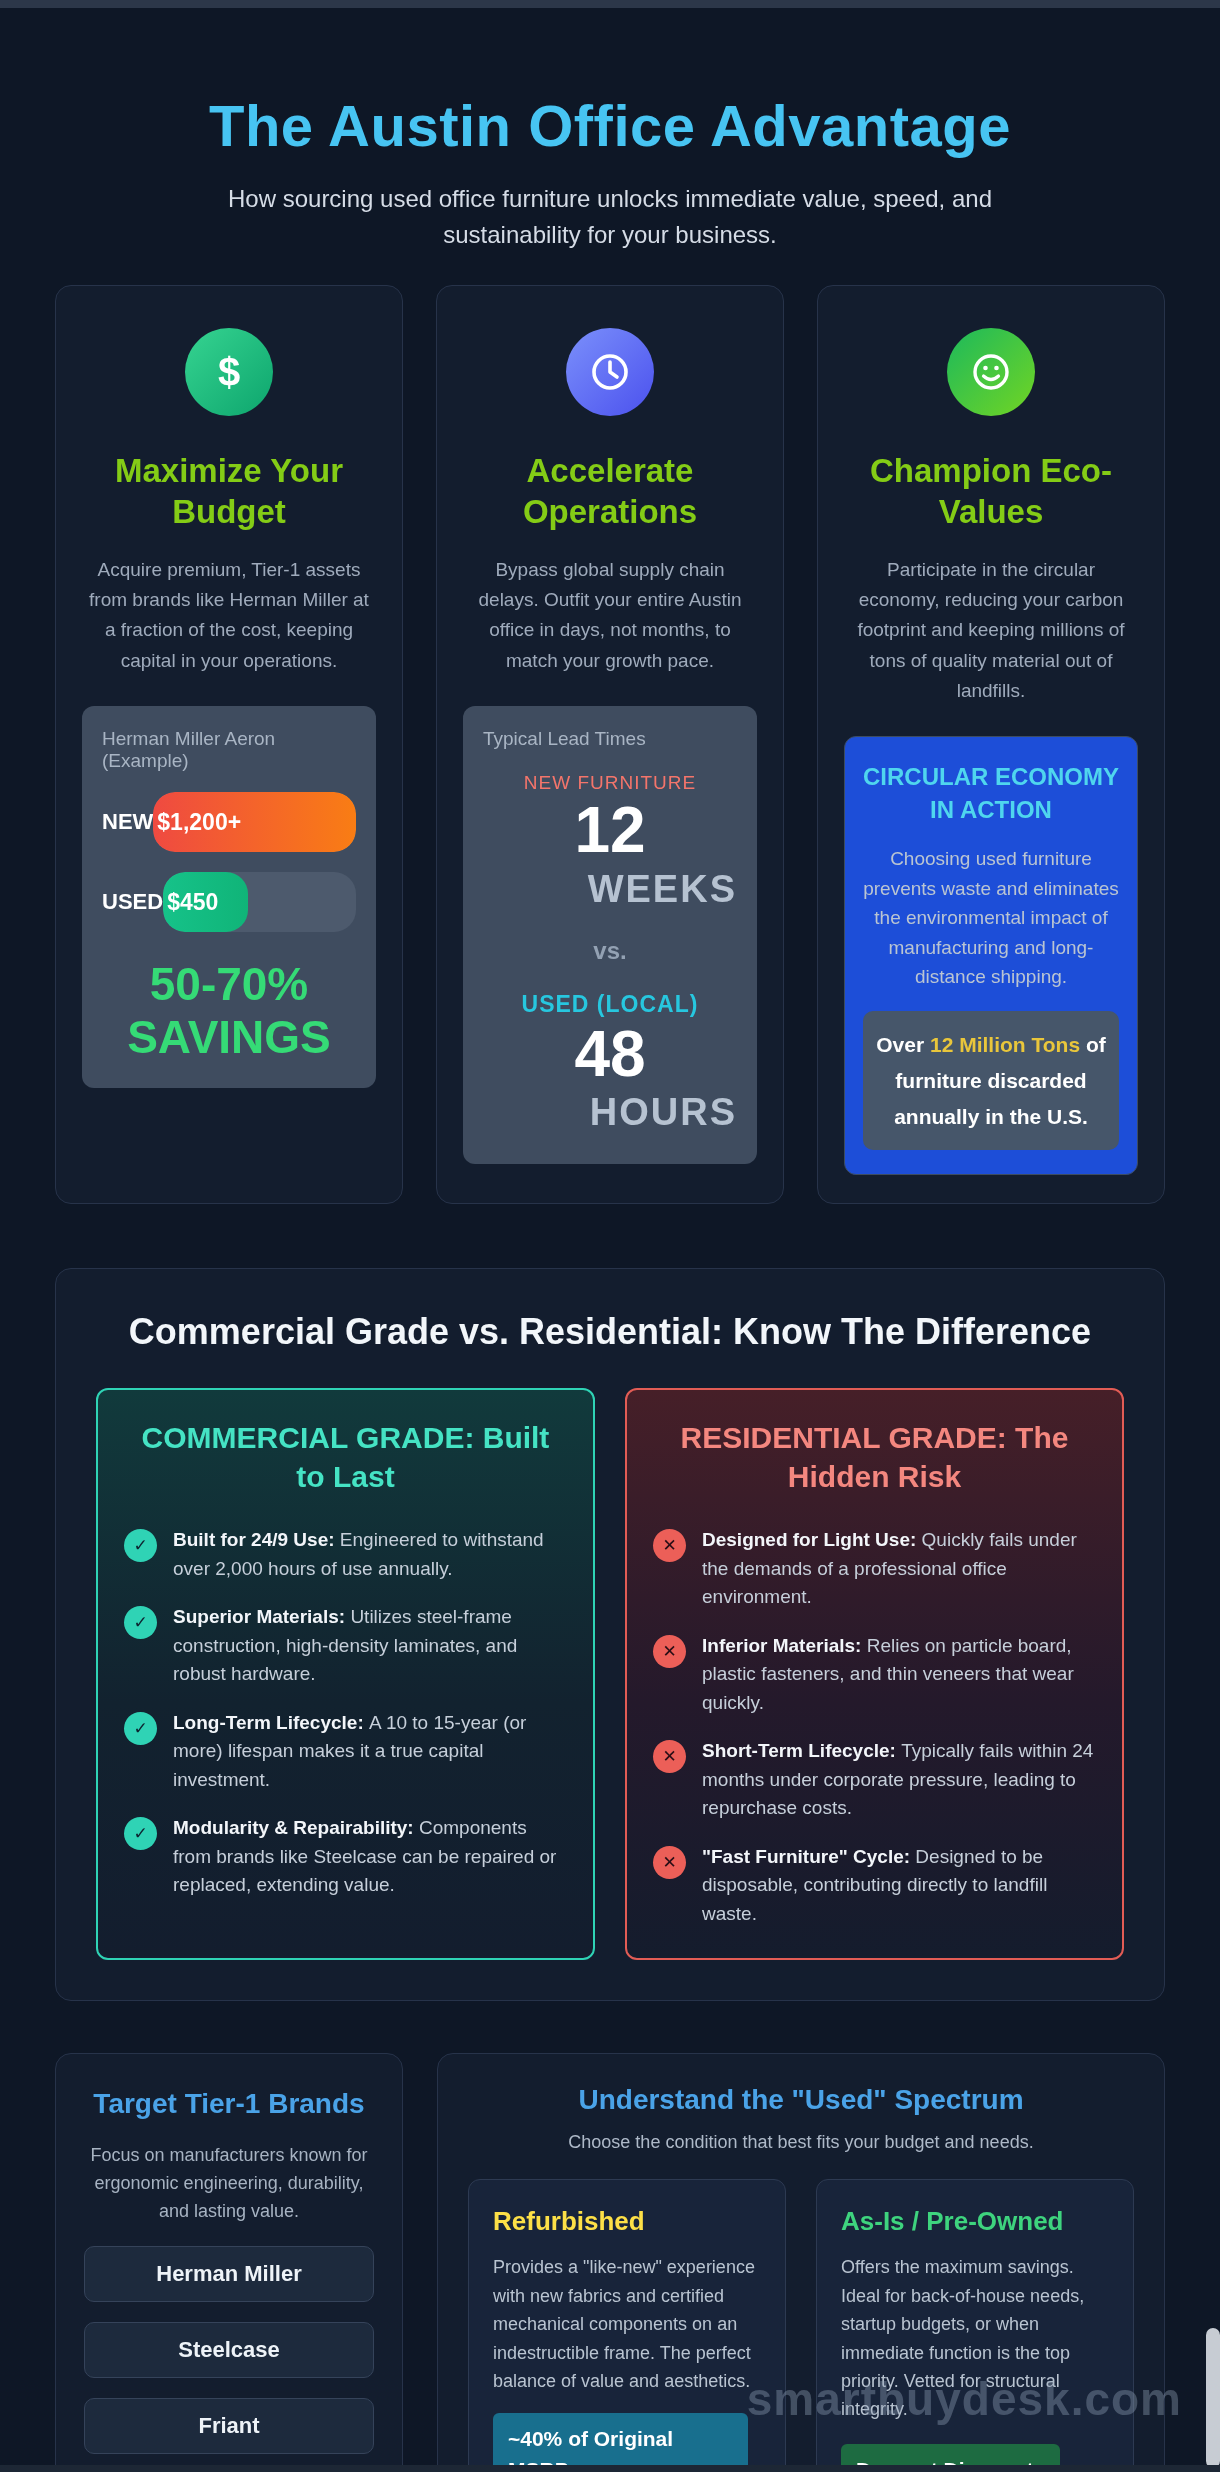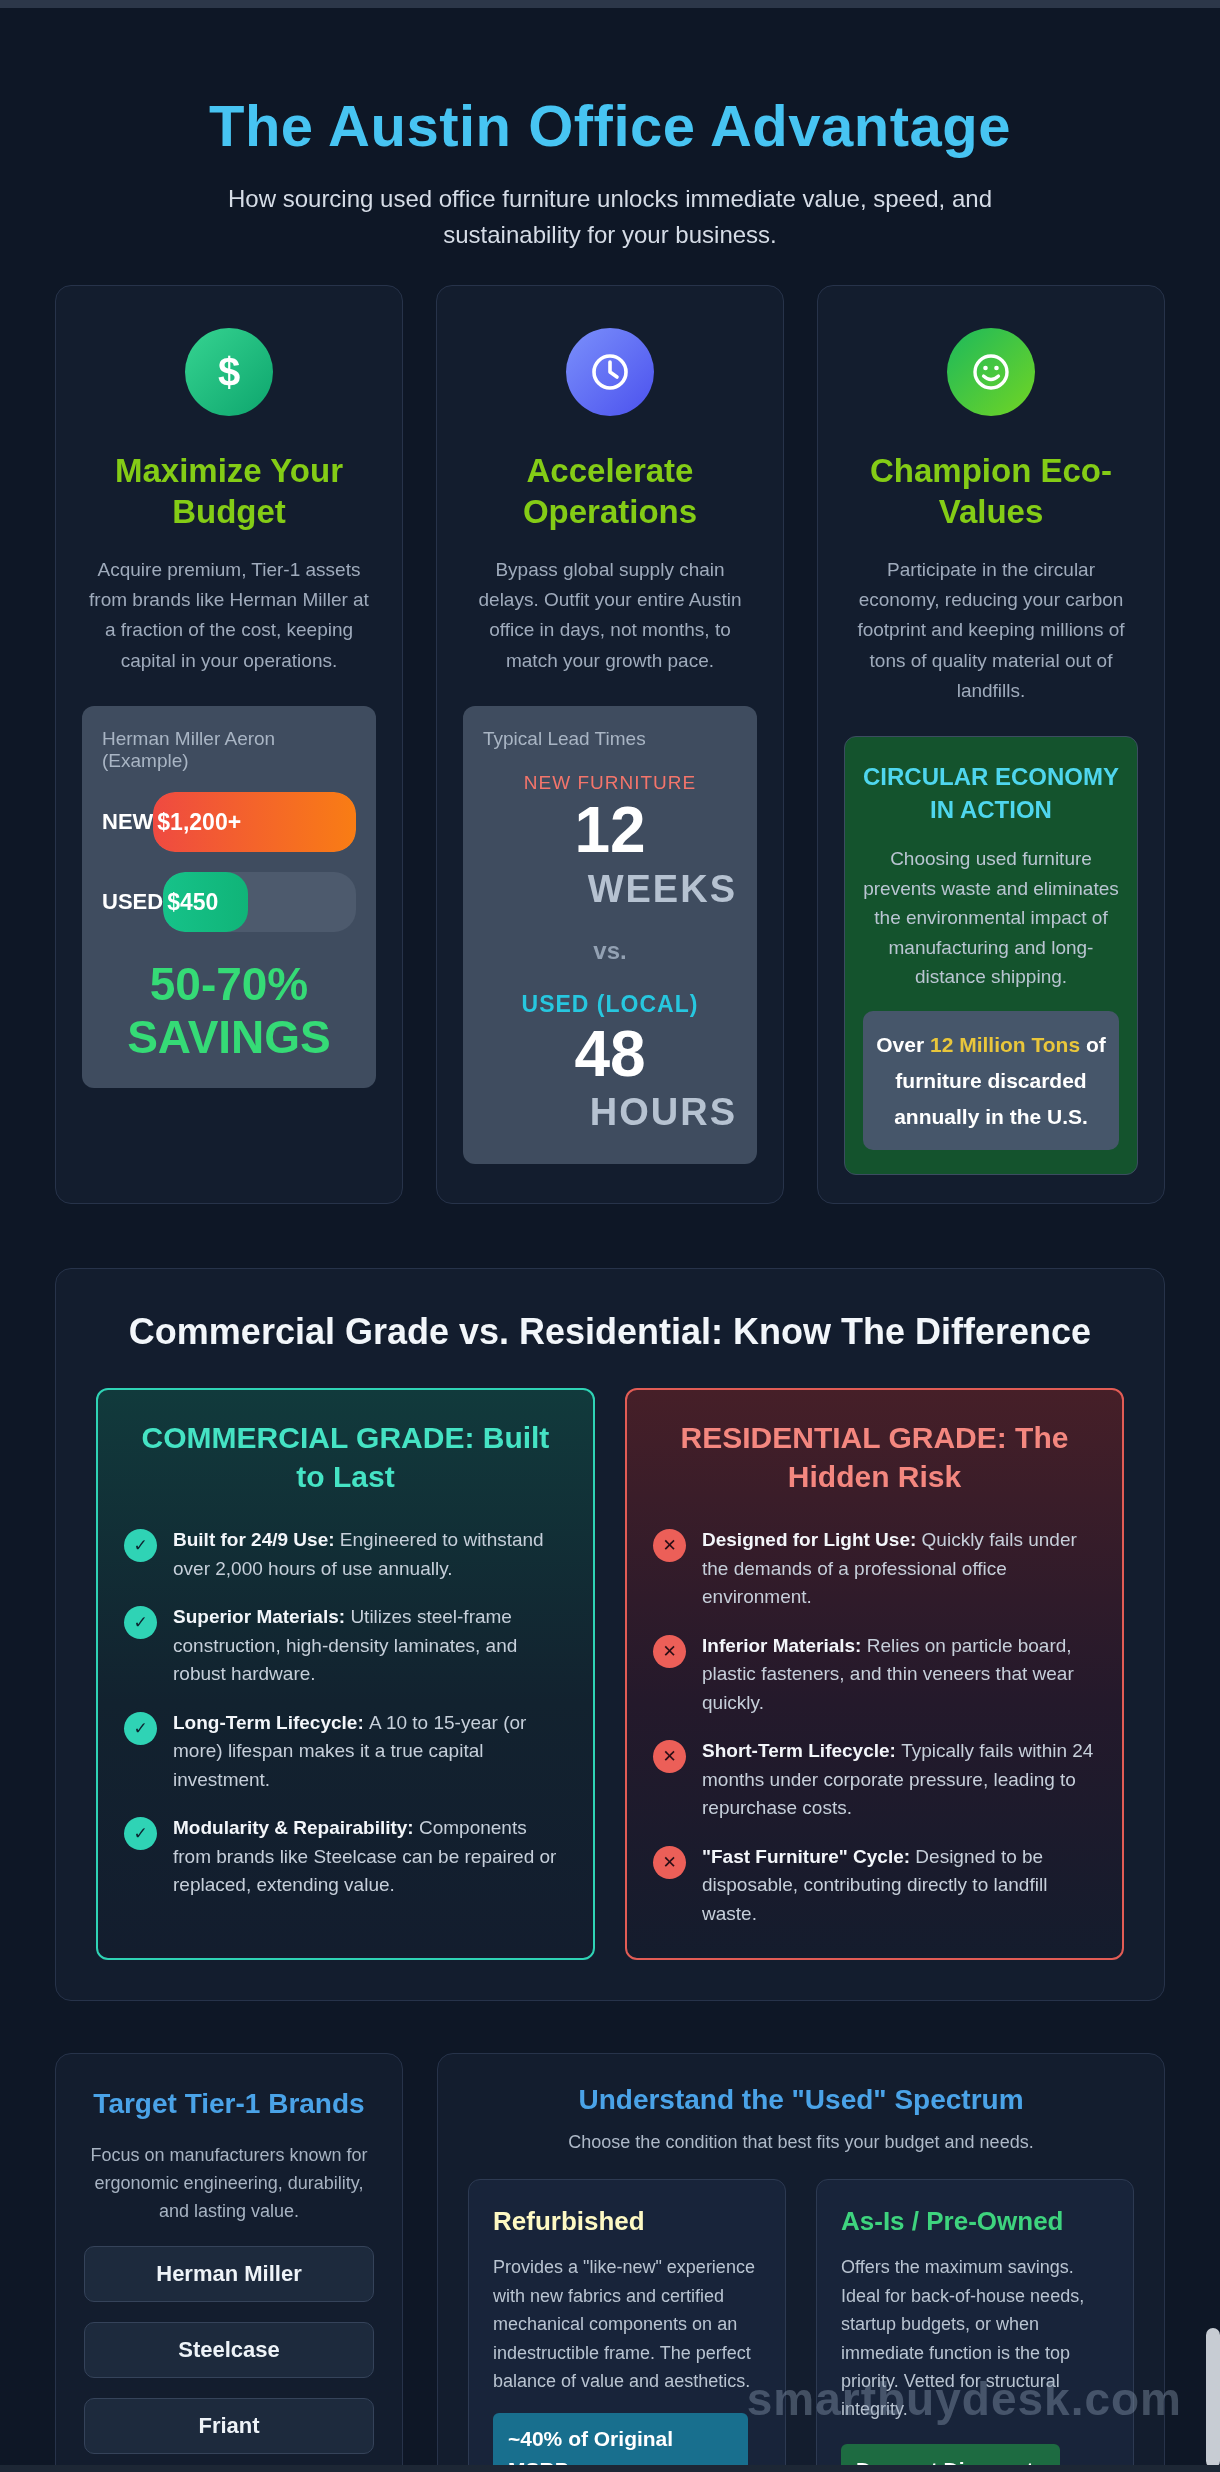--- a/index.html
+++ b/index.html
@@ -44,21 +44,21 @@
 
   .lead-box { margin-top:30px; background:#3f4c5f; border-radius:12px; padding:22px 20px 30px; }
   .lead-label { font-size:19px; color:#a9b5c4; }
   .lead-new { margin-top:22px; text-align:center; font-size:19px; font-weight:normal;
               color:#f4756b; letter-spacing:1px; }
   .lead-num { text-align:center; font-size:64px; font-weight:bold; color:#fff; line-height:1.15; }
   .lead-unit { text-align:right; font-size:38px; font-weight:bold; color:#b6c2d1; letter-spacing:2px; }
   .lead-vs { margin:26px 0; text-align:center; font-size:24px; font-weight:bold; color:#93a1b3; }
   .lead-used { text-align:center; font-size:23px; font-weight:bold; color:#27c7df; letter-spacing:1px; }
 
-  .eco-box { margin-top:30px; background:#14532d; border:1px solid #3c4c61;
+  .eco-box { margin-top:30px; background:#1d4ed8; border:1px solid #3c4c61;
              border-radius:12px; padding:24px 18px; }
   .eco-head { text-align:center; font-size:24px; font-weight:bold; color:#4fd6ee; line-height:1.35; }
   .eco-body { margin-top:18px; text-align:center; font-size:19px; line-height:1.55; color:#bac5d2; }
   .eco-stat { margin-top:20px; background:#46566a; border-radius:10px; padding:16px 12px;
               text-align:center; font-size:21px; font-weight:bold; color:#fff; line-height:1.7; }
   .eco-highlight { color:#e9c63b; }
 
   
   .compare { margin:64px 55px 0; background:#131d2e; border:1px solid #27334a;
              border-radius:16px; padding:40px 40px 40px; }
@@ -94,21 +94,21 @@
                font-size:22px; font-weight:bold; color:#eef3f8; cursor:pointer; }
   .brand-btn:first-of-type { margin-top:30px; }
 
   .spectrum-card { flex:1; background:#131d2e; border:1px solid #27334a;
                    border-radius:16px; padding:30px 30px 30px; }
   .spectrum-sub { margin-top:16px; text-align:center; font-size:18px; color:#aeb9c8; }
   .spectrum-grid { display:flex; gap:30px; margin-top:26px; }
   .option { flex:1; background:#18243a; border:1px solid #2d3a52; border-radius:12px;
             padding:26px 24px 28px; display:flex; flex-direction:column; min-height:335px; }
   .option-name { font-size:26px; font-weight:bold; }
-  .name-refurb { color:#fef9c3; }
+  .name-refurb { color:#fde047; }
   .name-asis { color:#3ed47e; }
   .option-desc { margin-top:16px; font-size:18px; line-height:1.58; color:#b9c4d1; flex:1; }
   .option-badge { margin-top:18px; align-self:flex-start; border-radius:6px; padding:11px 15px;
                   font-size:21px; font-weight:bold; color:#fff; line-height:1.45; max-width:255px; }
   .badge-refurb { background:#186f8e; }
   .badge-asis { background:#1d6b41; }
 
   .watermark { position:absolute; right:38px; top:2372px; font-size:46px; font-weight:bold;
                color:rgba(148,163,184,0.38); letter-spacing:1px; }
   .scrollbar { position:absolute; top:0; right:0; width:14px; height:100%; }

